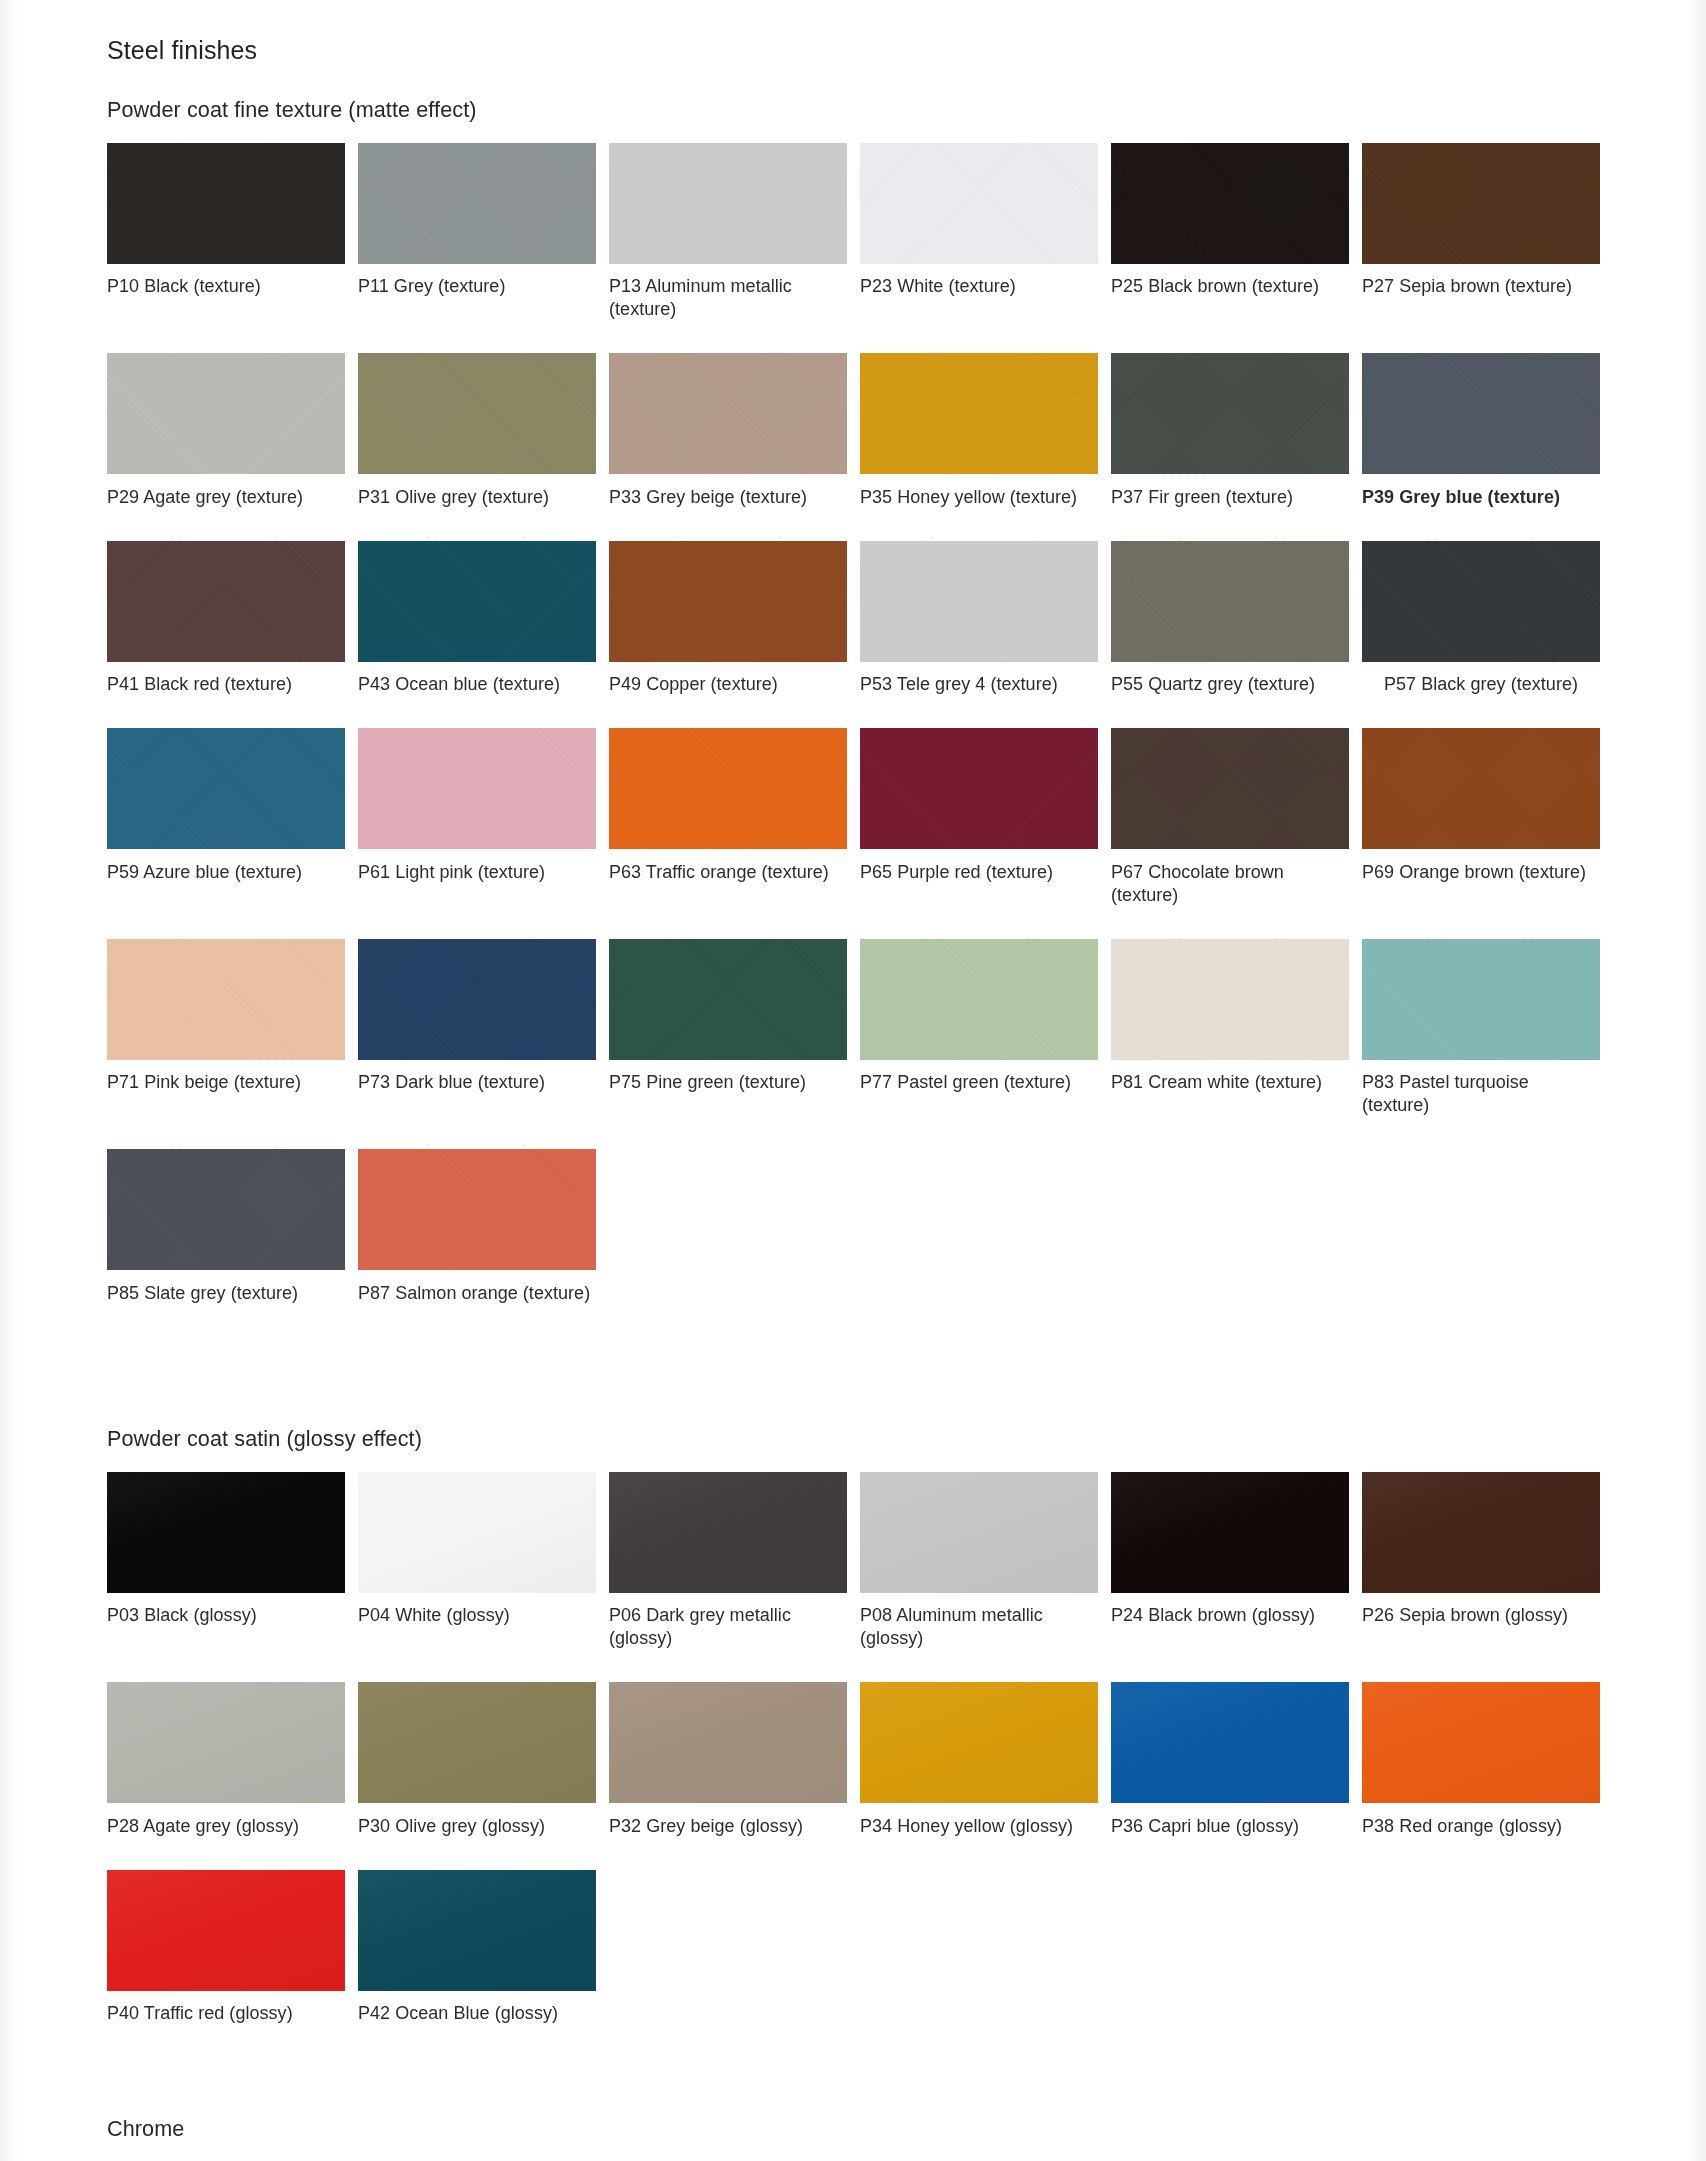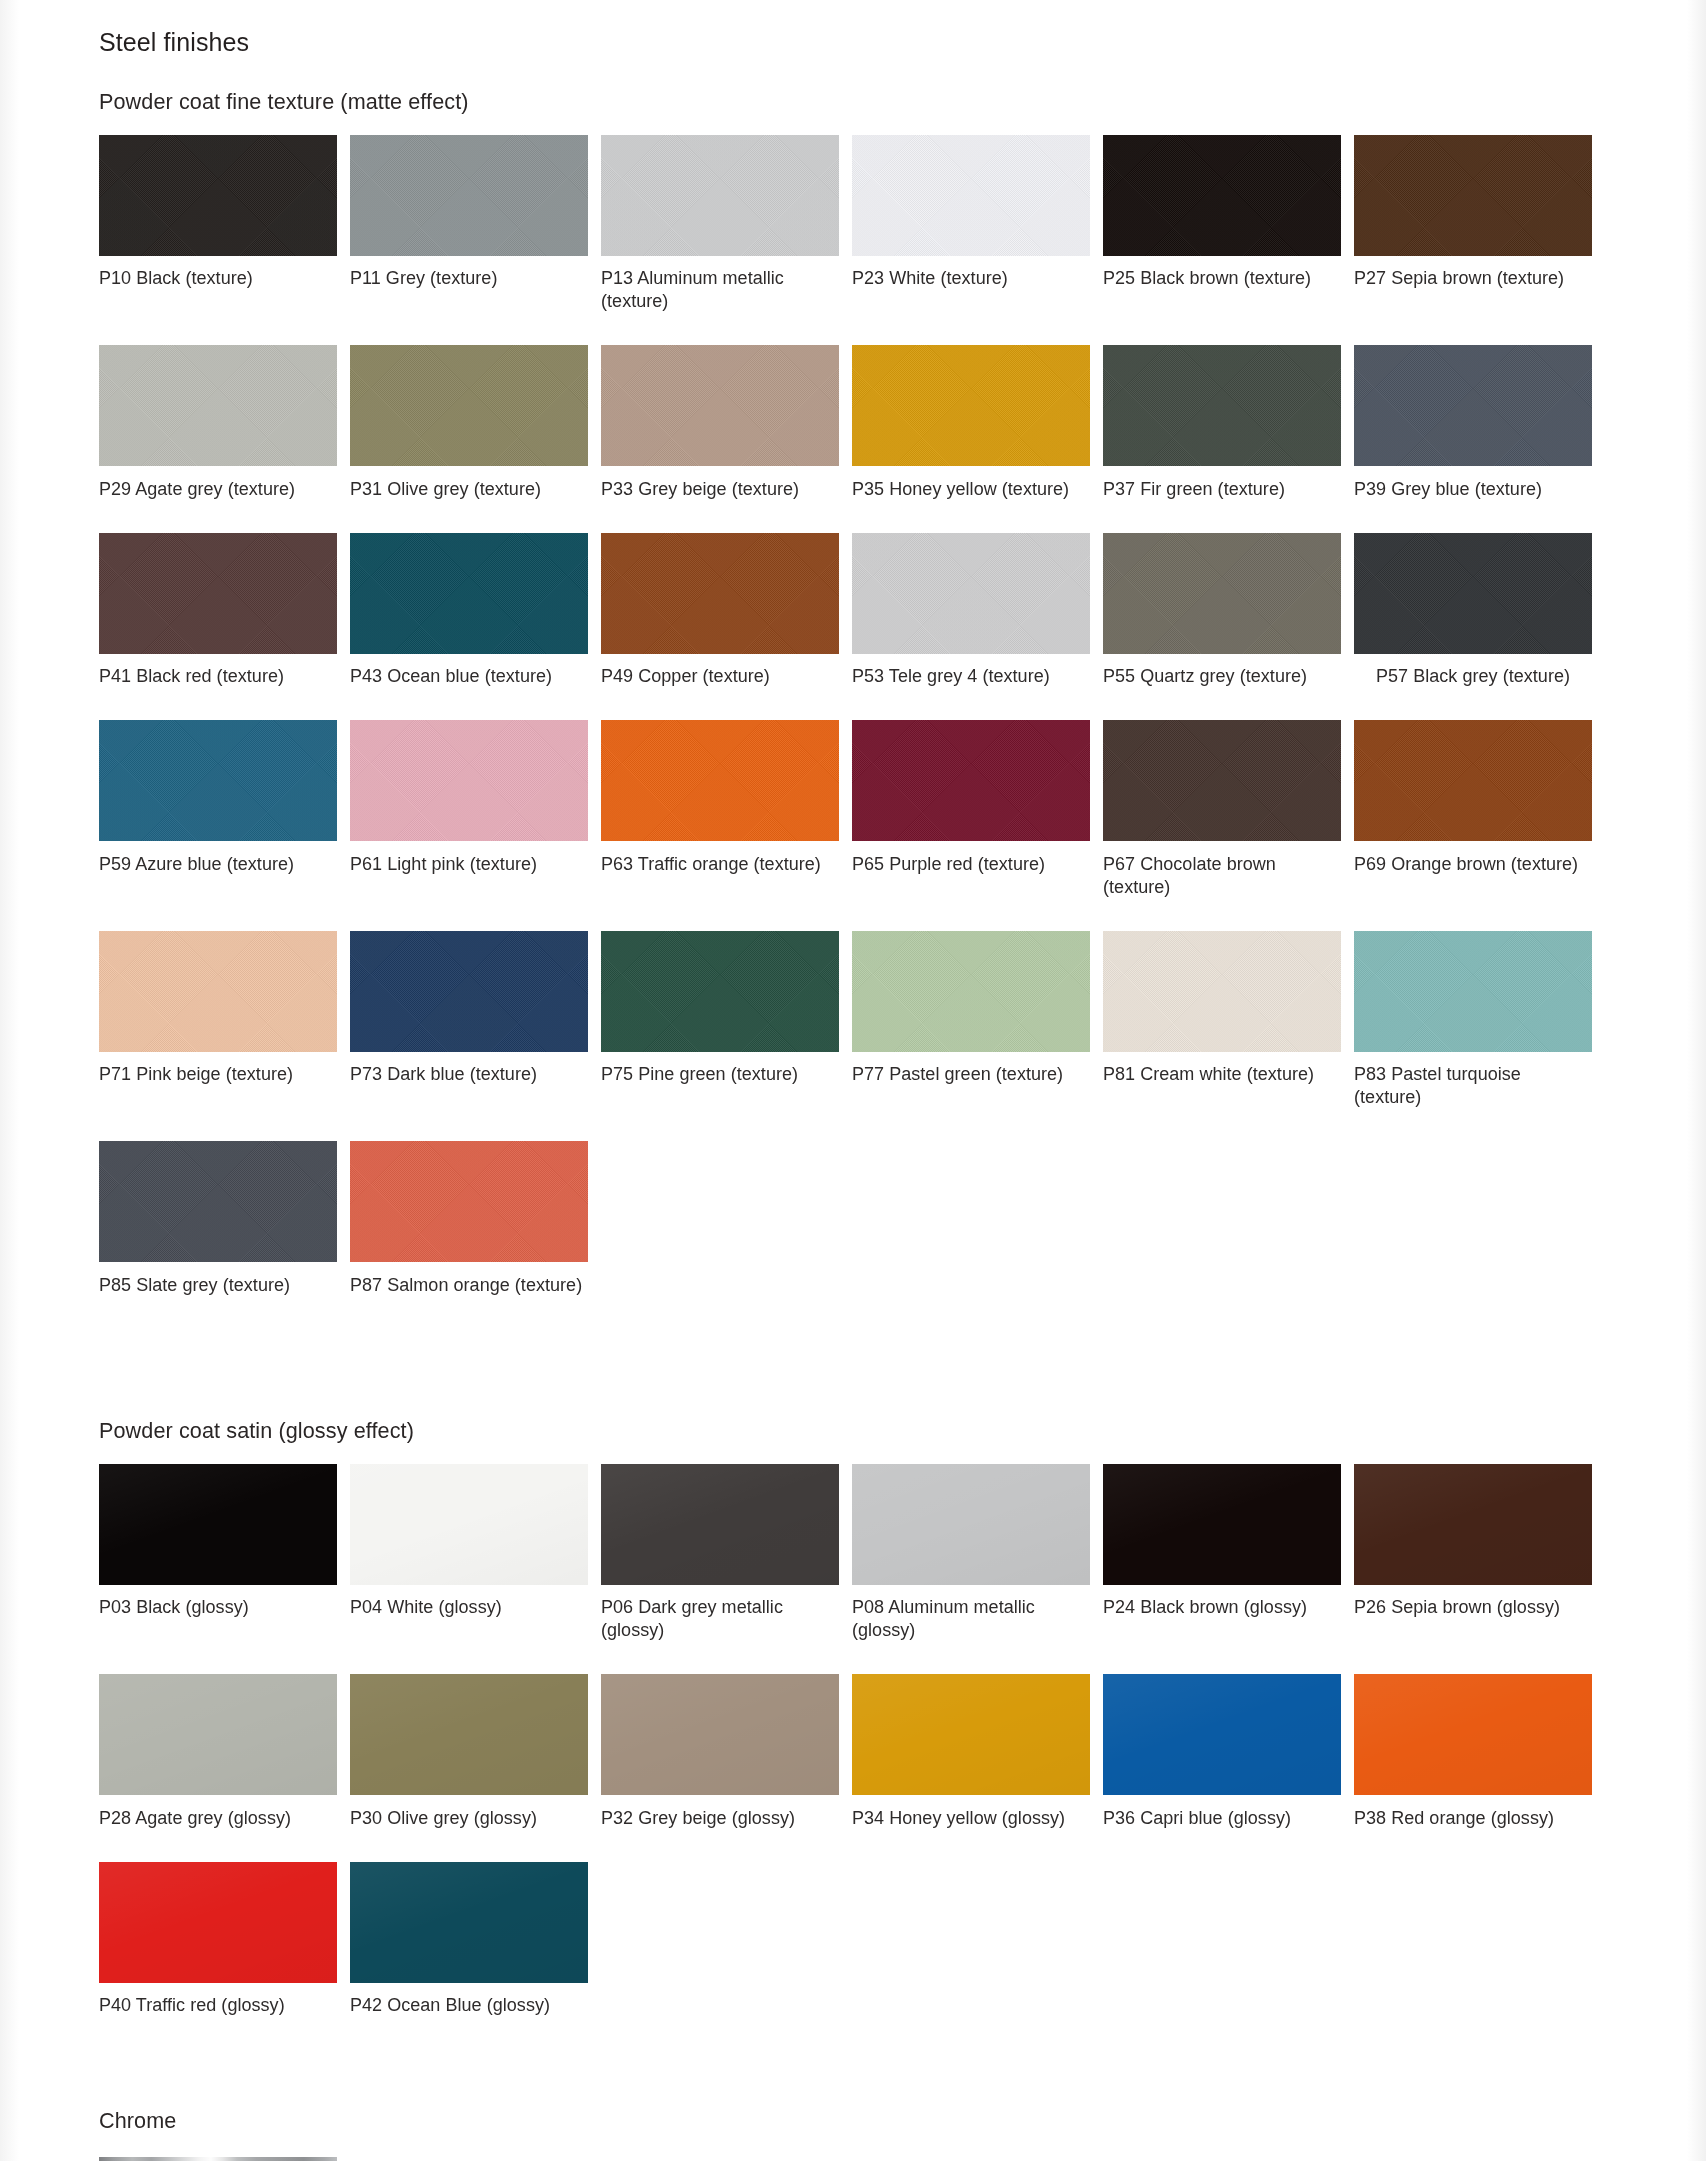--- a/index.html
+++ b/index.html
@@ -16,21 +16,21 @@
     -webkit-font-smoothing: antialiased;
     position: relative;
     overflow: hidden;
   }
   .page {
     position: absolute;
     left: 0; top: 0;
     width: 1706px;
     height: 2161px;
     background: #fef9c3;
-    padding: 0;
+    padding: 8px;
     box-sizing: border-box;
   }
   
   .page::before {
     content: "";
     position: absolute;
     left: 0; top: 0; right: 0; bottom: 0;
     background:
       linear-gradient(to right, #f3f3f3 0px, #ffffff 19px, #ffffff calc(100% - 19px), #f1f1f1 100%);
     pointer-events: none;
@@ -182,21 +182,21 @@
             <div class="swatch-label" style="height: 23px;">P33 Grey beige (texture)</div>
           </div>
           <div class="swatch-cell" style="margin-bottom: 32px;">
             <div class="swatch-chip texture" style="background-color: rgb(215, 155, 11);"></div>
             <div class="swatch-label" style="height: 23px;">P35 Honey yellow (texture)</div>
           </div>
           <div class="swatch-cell" style="margin-bottom: 32px;">
             <div class="swatch-chip texture" style="background-color: rgb(65, 74, 66);"></div>
             <div class="swatch-label" style="height: 23px;">P37 Fir green (texture)</div>
           </div>
-          <div class="swatch-cell" style="margin-bottom: 32px;">
+          <div class="swatch-cell" style="margin-bottom: 32px; font-weight: bold;">
             <div class="swatch-chip texture" style="background-color: rgb(76, 84, 96);"></div>
             <div class="swatch-label" style="height: 23px;">P39 Grey blue (texture)</div>
           </div>
           <div class="swatch-cell" style="margin-bottom: 32px;">
             <div class="swatch-chip texture" style="background-color: rgb(85, 58, 56);"></div>
             <div class="swatch-label" style="height: 23px;">P41 Black red (texture)</div>
           </div>
           <div class="swatch-cell" style="margin-bottom: 32px;">
             <div class="swatch-chip texture" style="background-color: rgb(12, 76, 91);"></div>
             <div class="swatch-label" style="height: 23px;">P43 Ocean blue (texture)</div>

